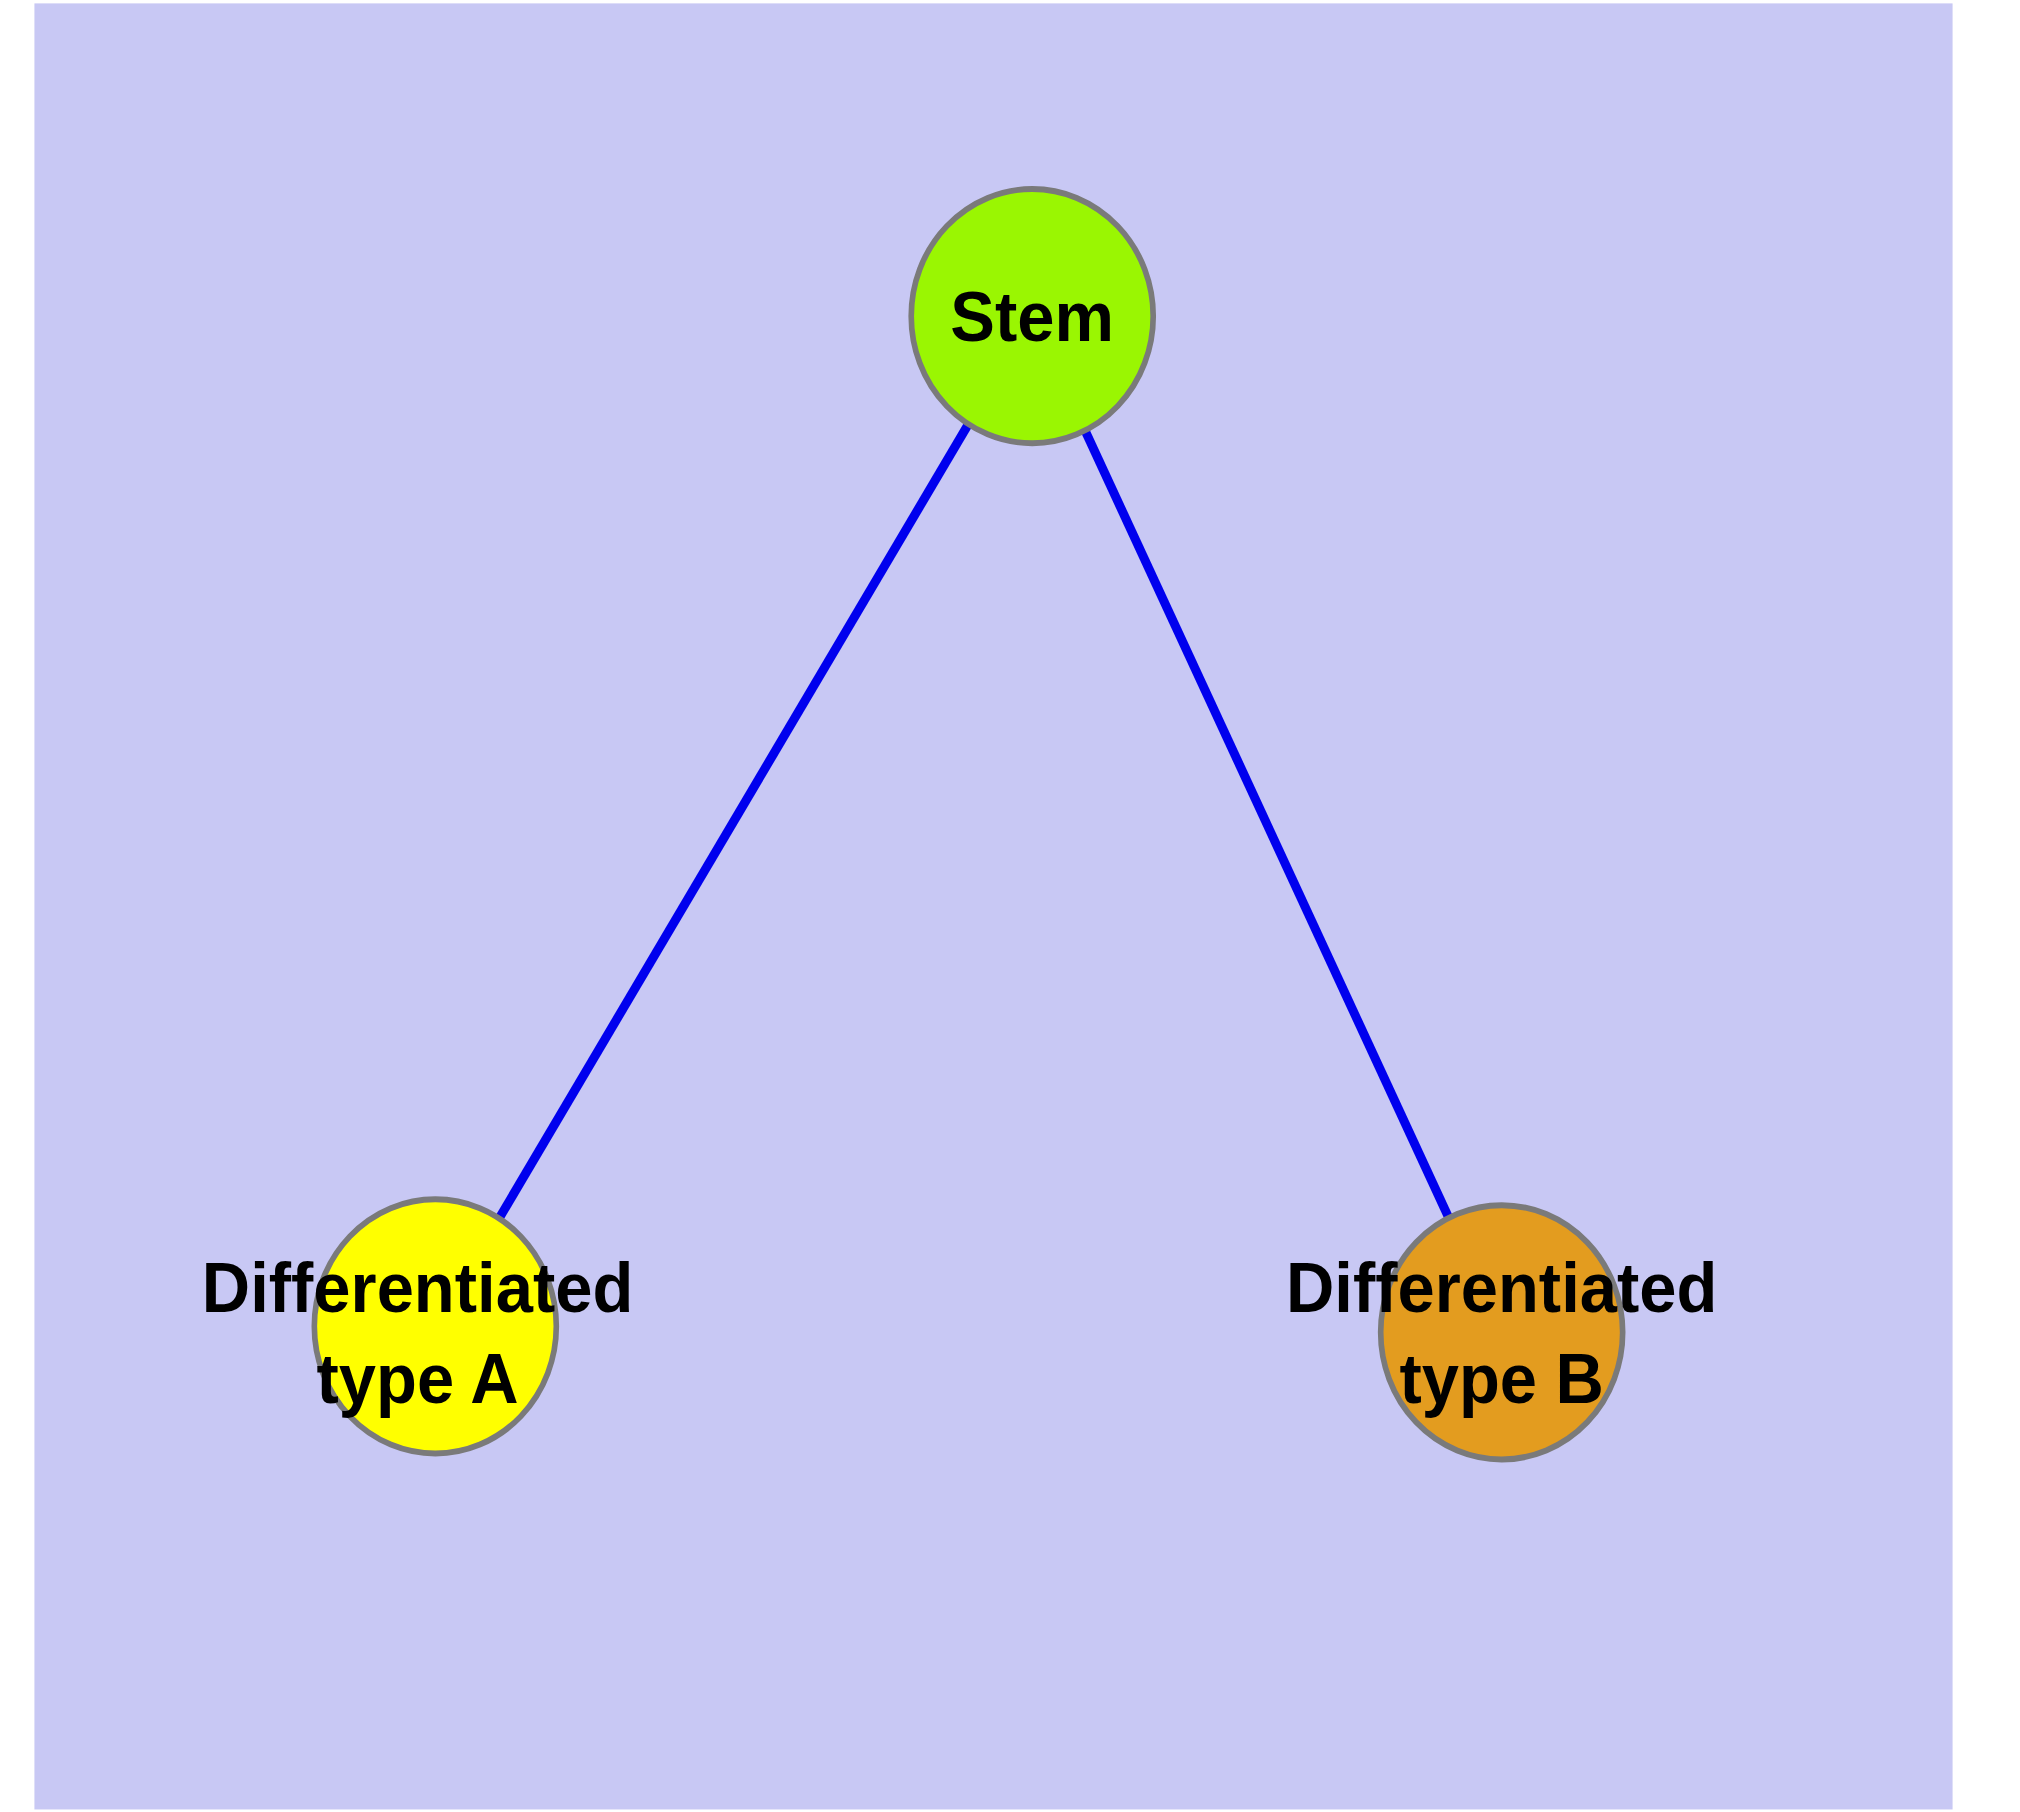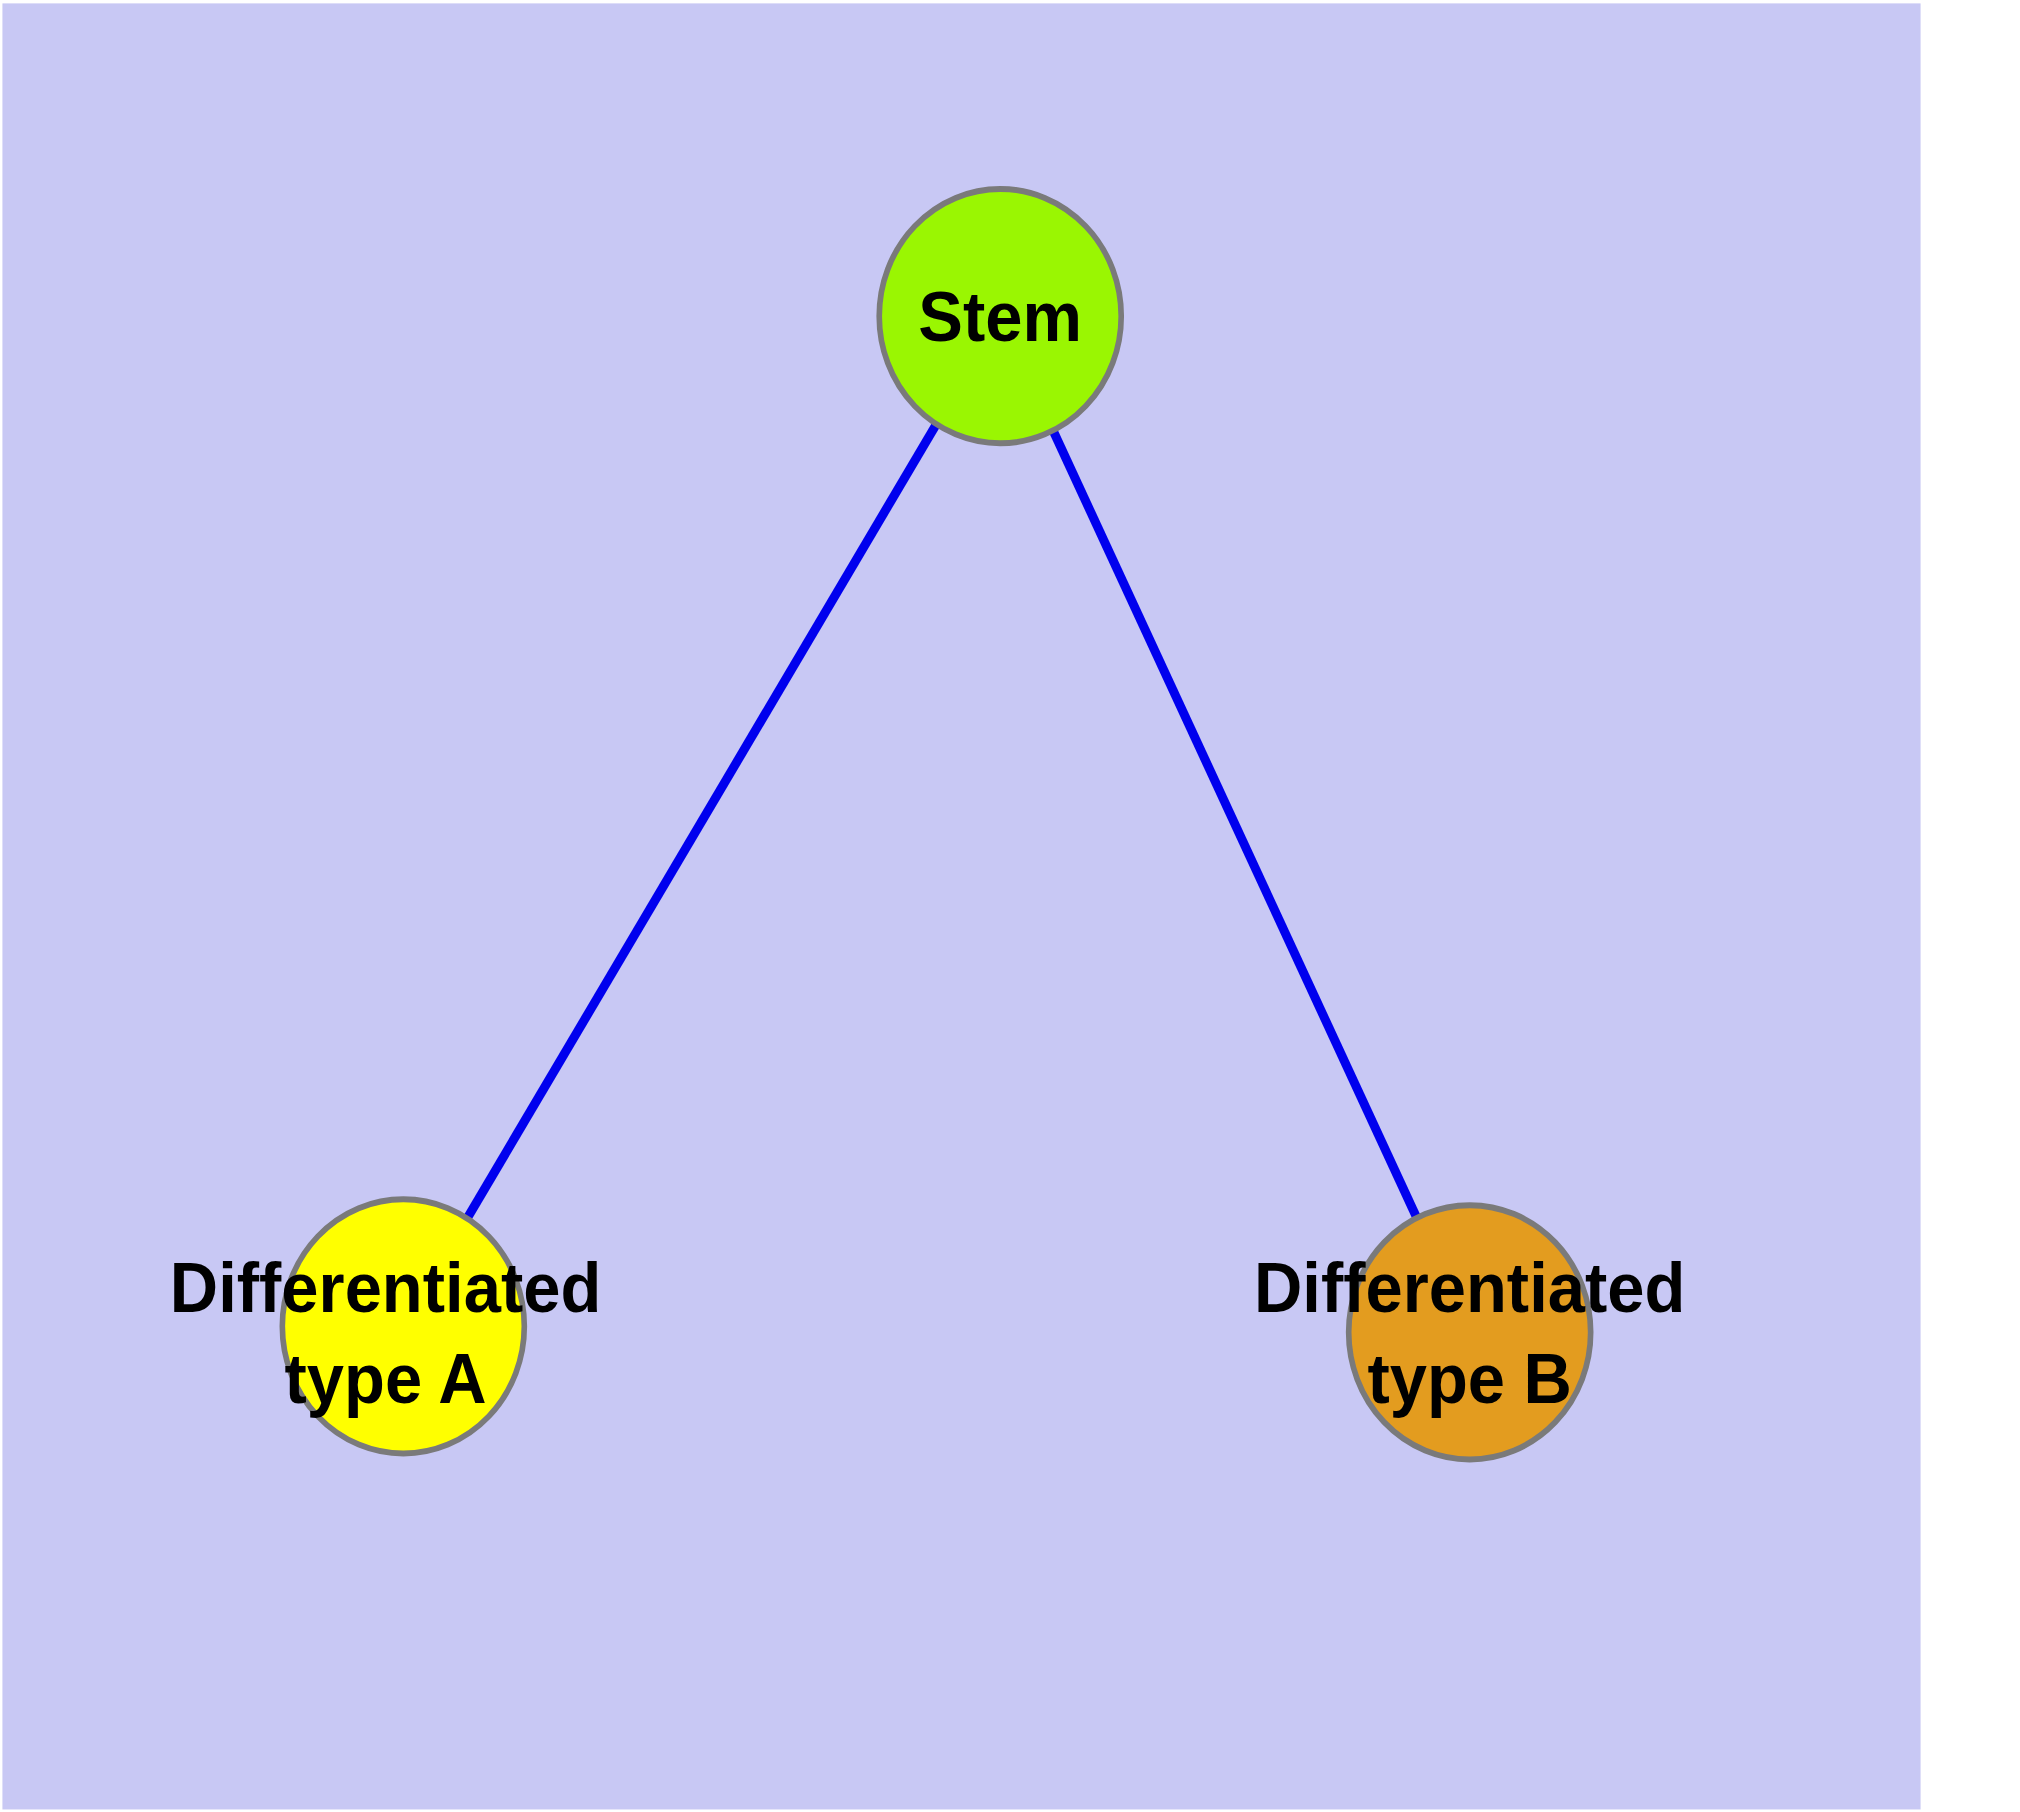--- a/index.html
+++ b/index.html
@@ -5,20 +5,21 @@
   html, body {
     margin: 0;
     padding: 0;
     background: #ffffff;
   }
   .figure-wrap {
     position: relative;
     width: 1923px;
     height: 1812px;
     font-family: "Liberation Sans", sans-serif;
+    margin-left: 32px;
   }
   svg.diagram {
     position: absolute;
     top: 0;
     left: 0;
     width: 100%;
     height: 100%;
     display: block;
   }
   .edge {

